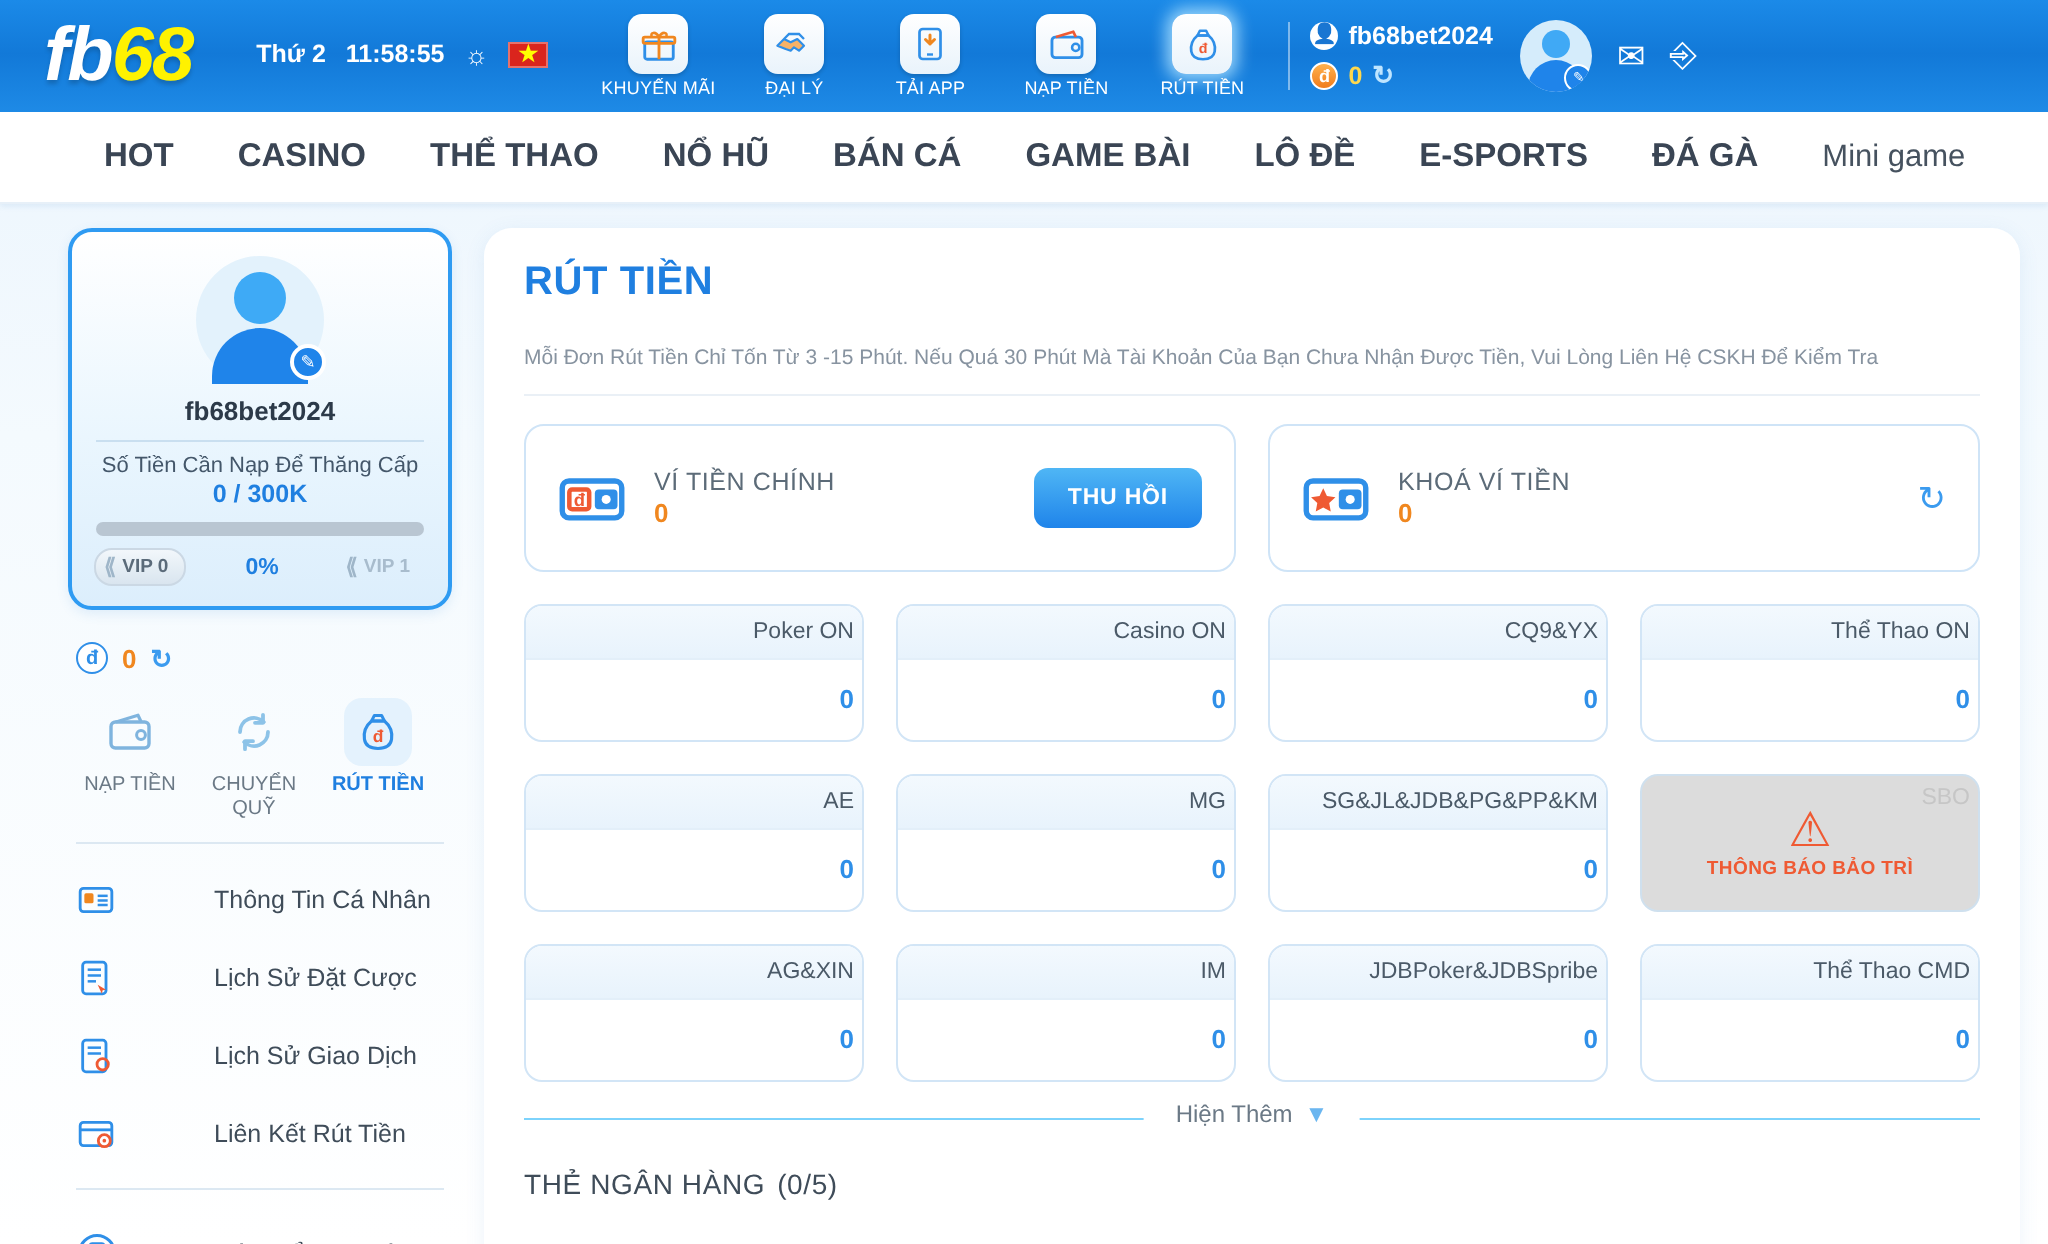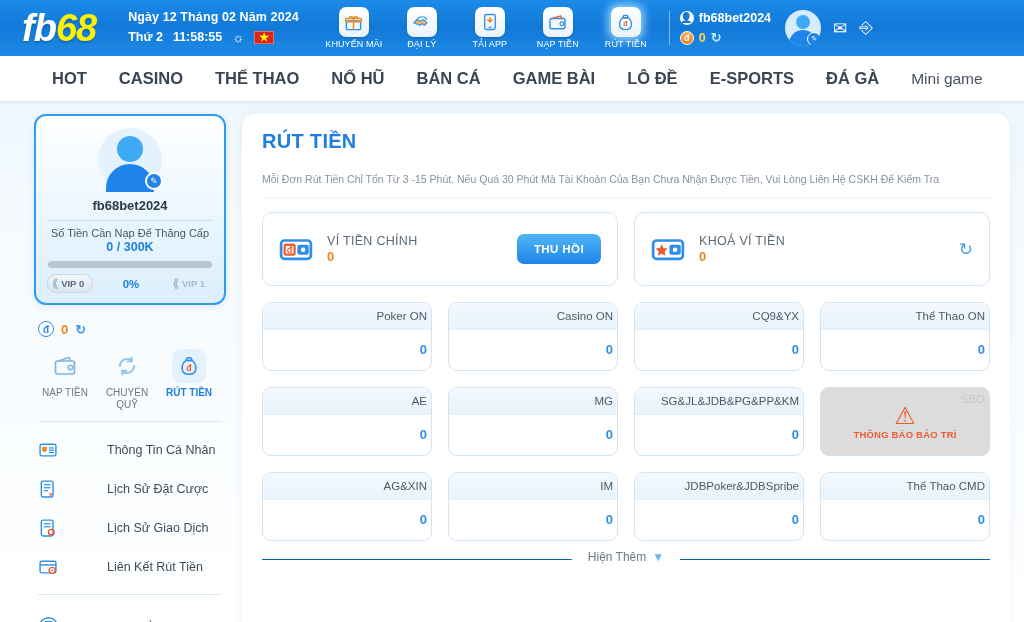--- a/index.html
+++ b/index.html
@@ -198,21 +198,21 @@
   .gcell.maint{ background:#dcdcdc;border-color:#cfe0ee; }
   .gcell.maint .gh{ background:transparent;color:#c6c6c6;border-bottom:none;padding:5px 4px 0;}
   .gcell.maint .gv{ color:#cccccc;padding:0;height:0;overflow:hidden;}
   .maint-ov{
     position:absolute;inset:0;display:flex;flex-direction:column;
     align-items:center;justify-content:center;gap:1px;
   }
   .warn-tri{ font-size:24px;color:#ef5a33;line-height:1;}
   .maint-t{ font-size:9.5px;font-weight:bold;color:#ef5a33;letter-spacing:.2px;}
 
-  .showmore-wrap{ position:relative;margin-top:18px;height:1px;background:#0369a1;}
+  .showmore-wrap{ position:relative;margin-top:18px;height:1px;background:#7dd3fc;}
   .showmore{
     position:absolute;left:50%;transform:translateX(-50%);top:-13px;
     background:#fff;border-radius:6px;padding:4px 16px;
     font-size:12px;color:#6b7986;cursor:pointer;
     display:flex;align-items:center;gap:6px;
   }
   .showmore .dchev{ color:#6bb6f0;font-size:12px;}
   .banksec{ padding:24px 0 0; }
   .banksec .bt{ font-size:14px;color:#3f4c59;letter-spacing:.3px;}
   .banksec .bt .cnt{ color:#3f4c59; margin-left:6px; }
@@ -222,21 +222,20 @@
 </head>
 <body>
 
 <div class="topbar">
 
   <div class="logo">
     <span class="fb">fb</span><span class="n68">68</span>
   </div>
 
   <div class="datetime">
-    <div class="l1">Ngày 12 Tháng 02 Năm 2024</div>
     <div class="dt-row2">
       <span>Thứ 2</span>
       <span>11:58:55</span>
       <span class="sun">☼</span>
       <span class="vnflag"></span>
     </div>
   </div>
 
   <div class="navicons">
 
@@ -579,15 +578,20 @@
 
     </div>
 
     <div class="showmore-wrap">
       <div class="showmore">
         <span>Hiện Thêm</span>
         <span class="dchev">▼</span>
       </div>
     </div>
 
+    <div class="banksec">
+      <div class="bt">
+        <span>THẺ NGÂN HÀNG</span><span class="cnt">(0/5)</span>
+      </div>
+    </div>
 
   </div>
 </div>
 
 </body></html>

